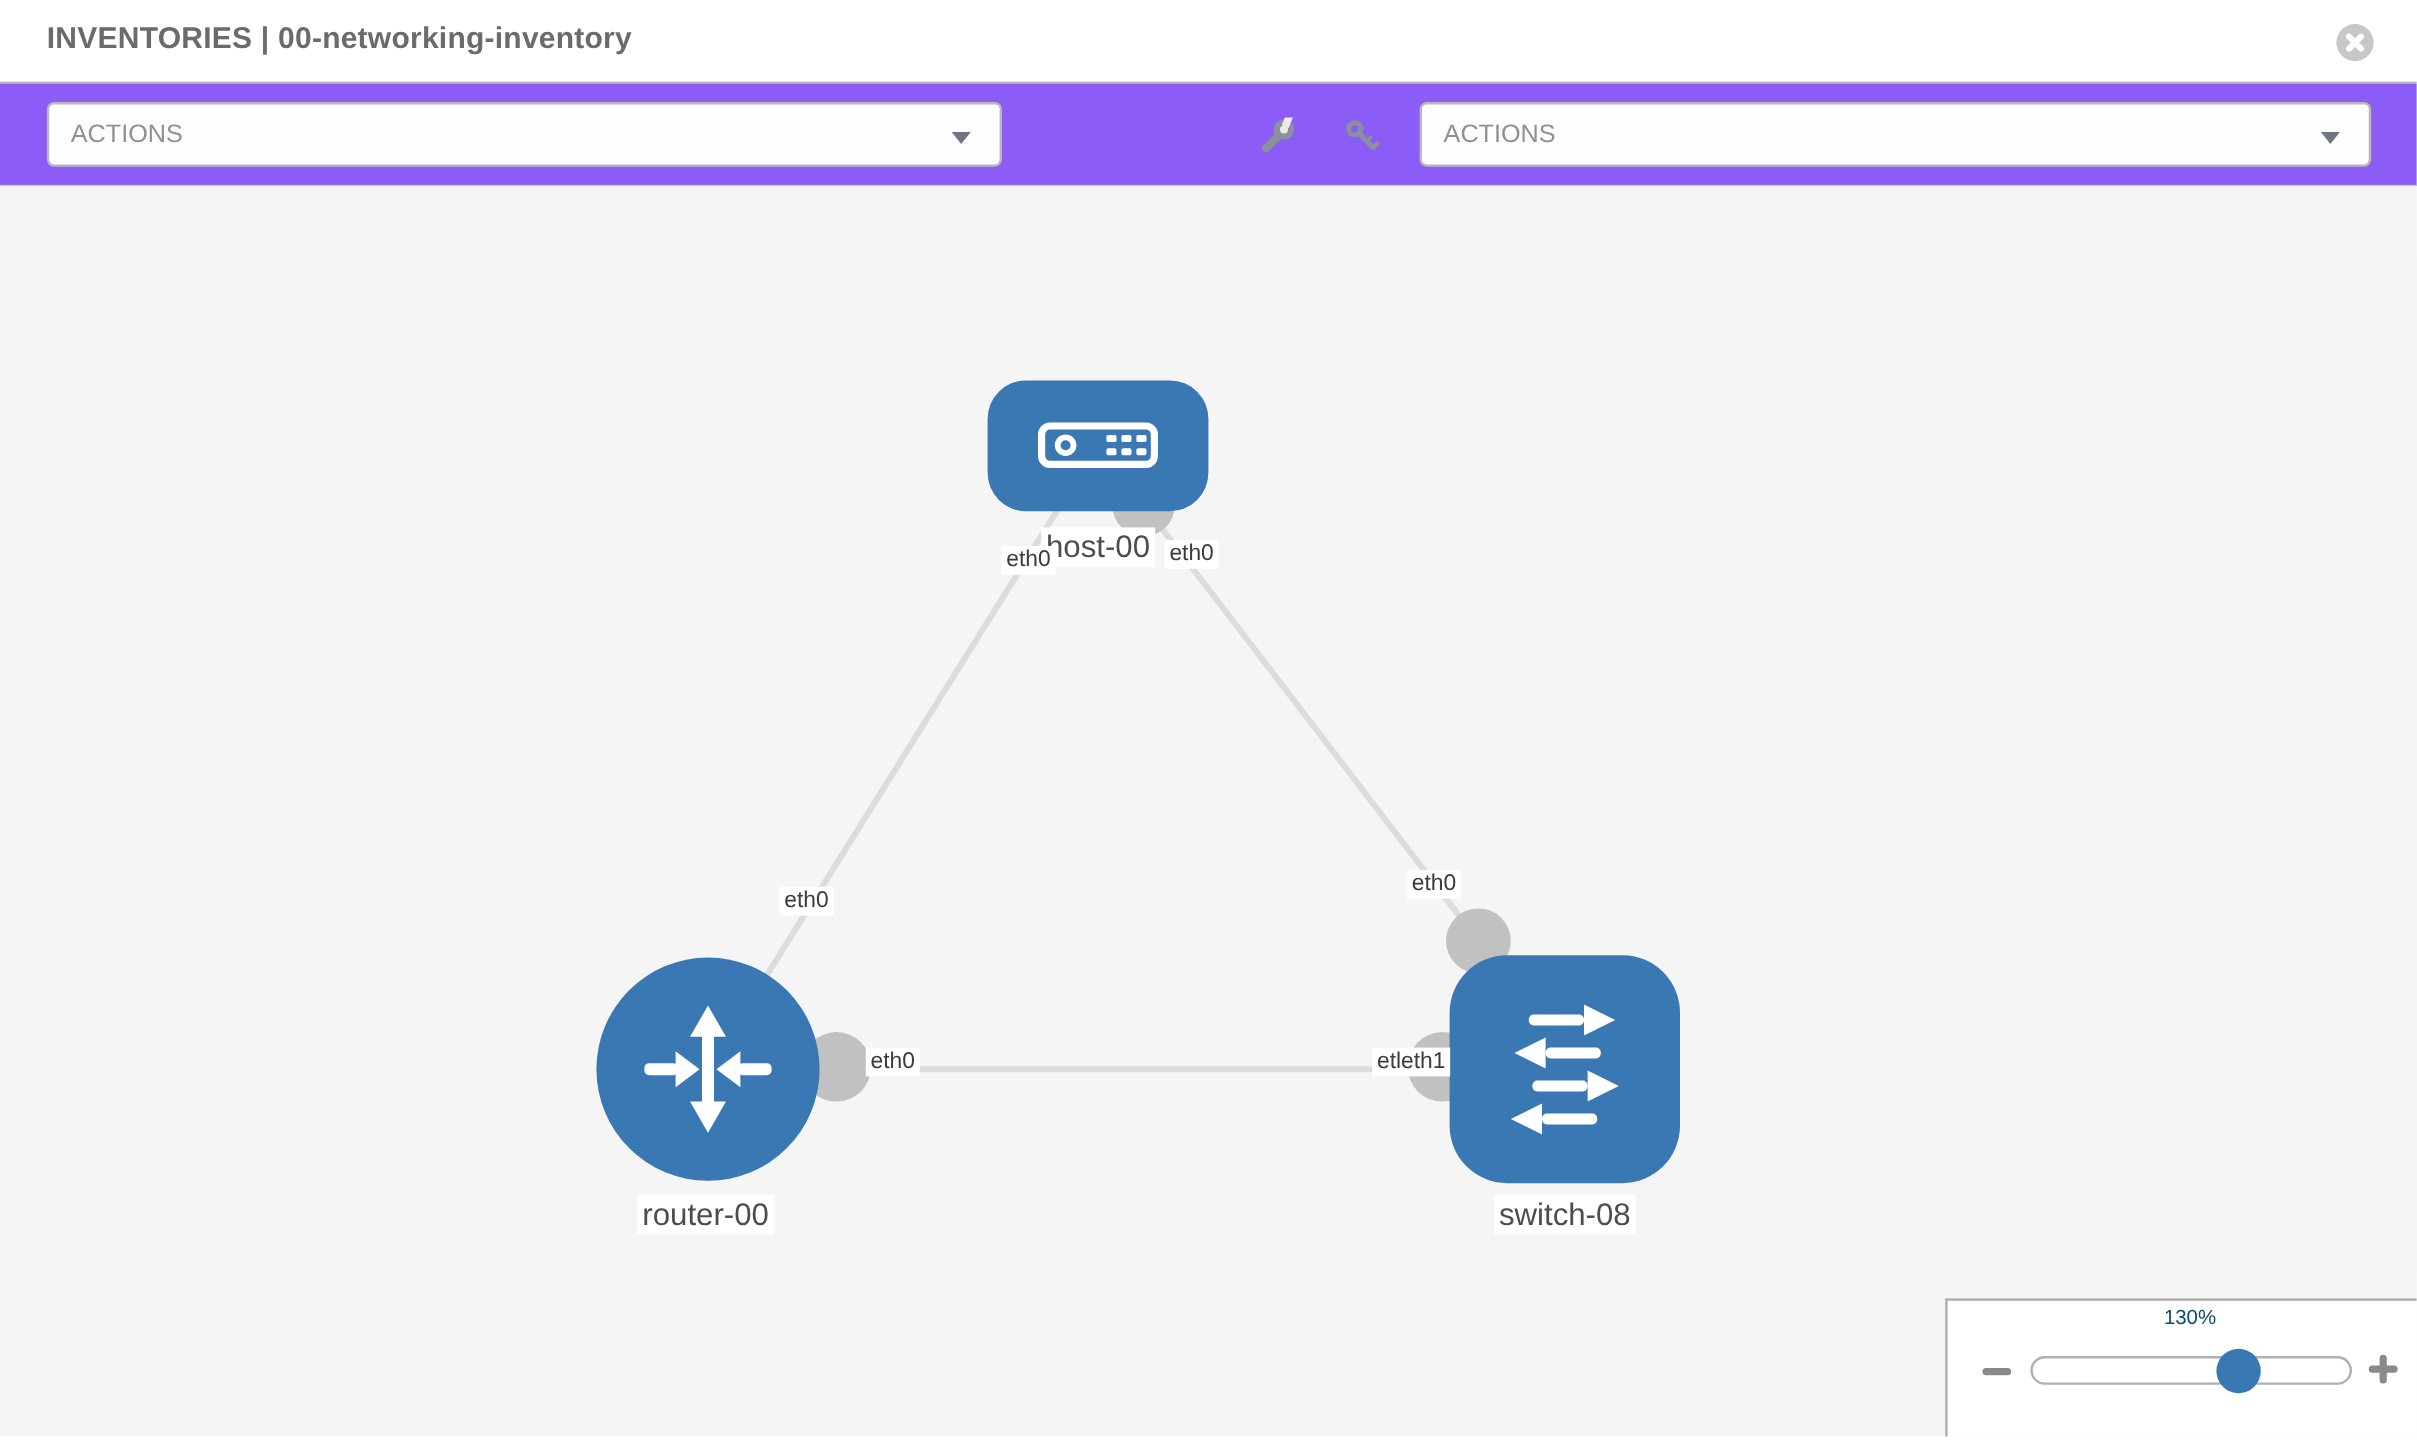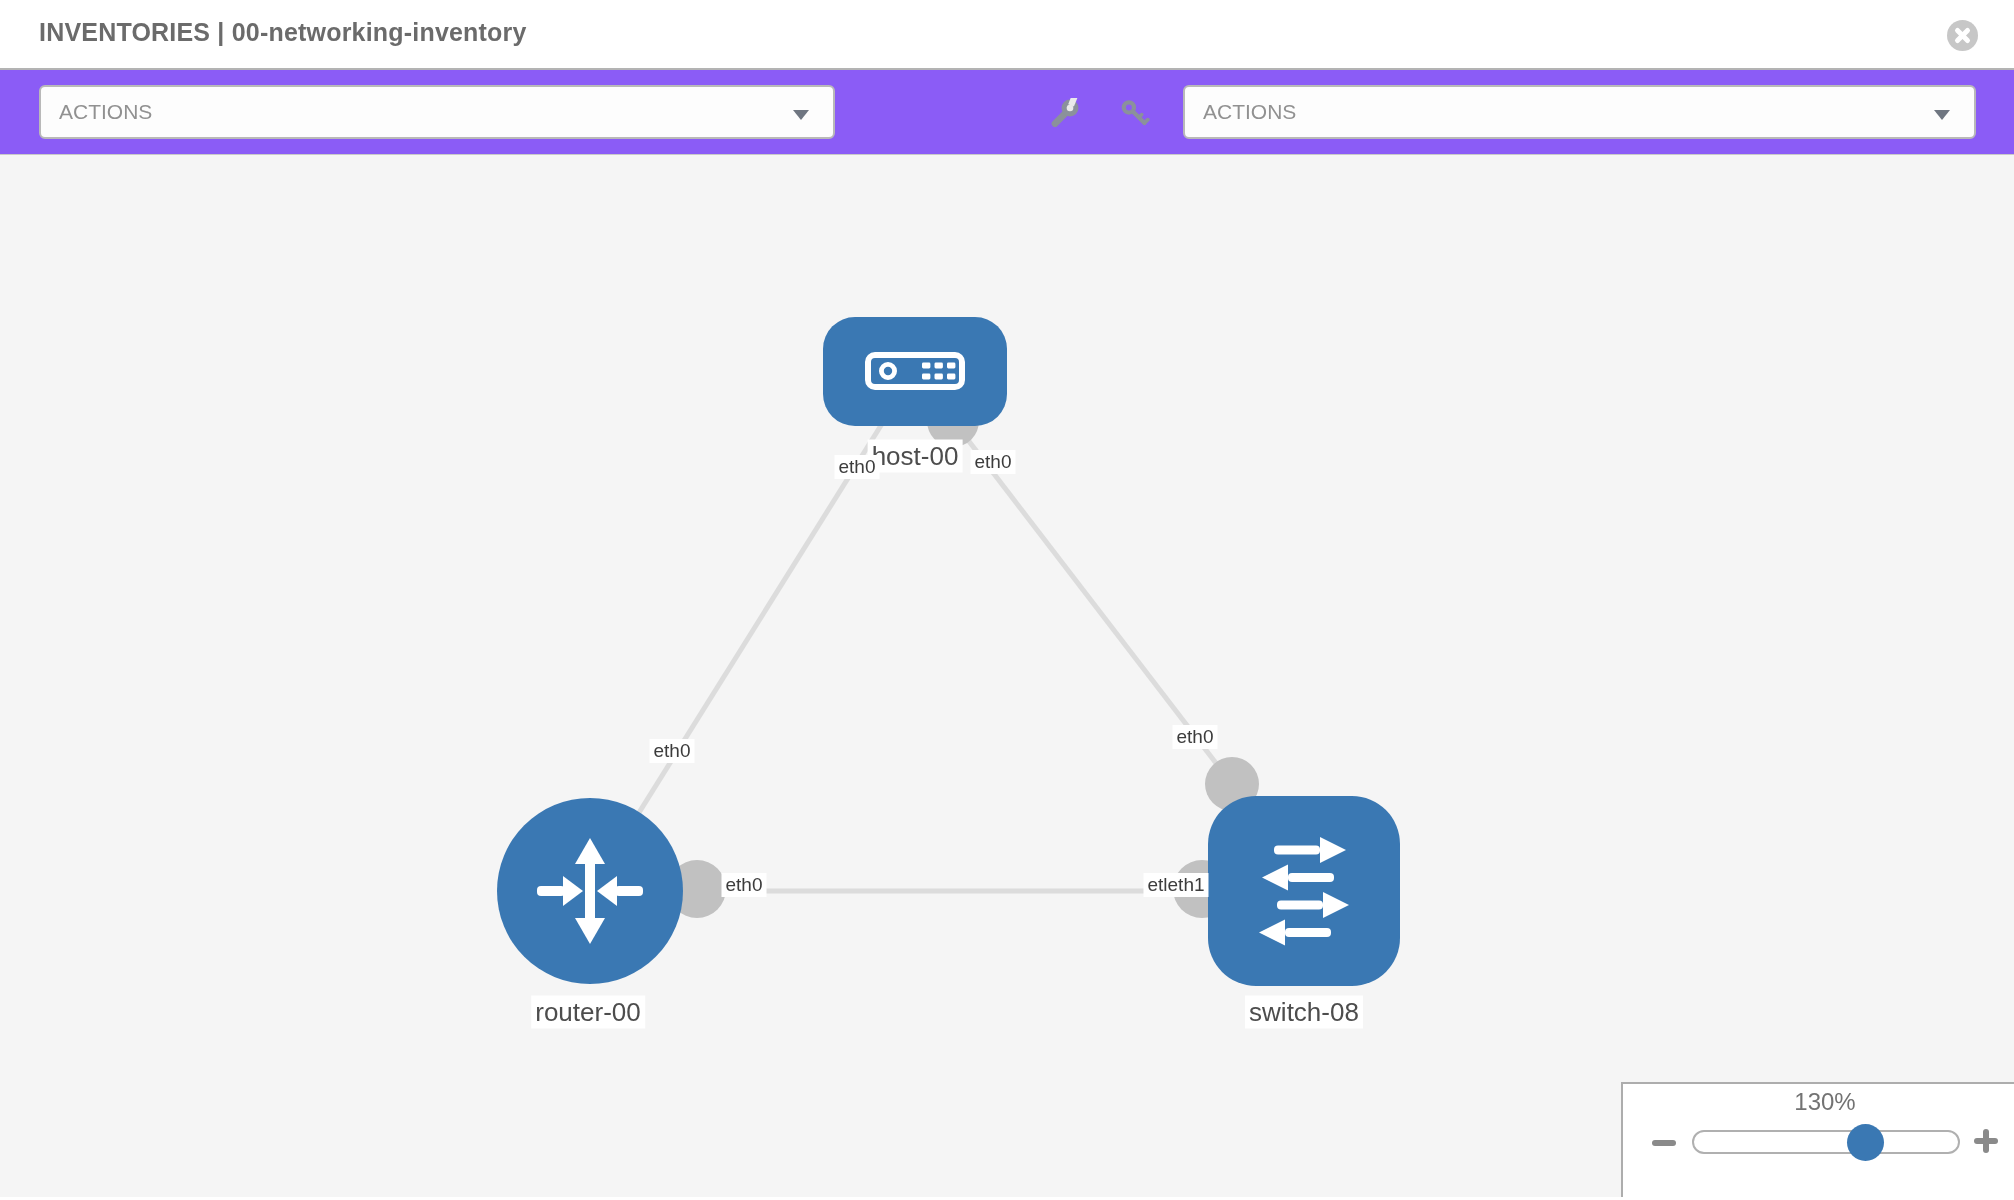--- a/index.html
+++ b/index.html
@@ -35,21 +35,21 @@
 
   .node-label { position:absolute; transform:translate(-50%,-50%); background:#fff;
                 color:#4d4d4d; font-size:26px; padding:1px 4px; white-space:nowrap; }
   .if-label { position:absolute; transform:translate(-50%,-50%); background:#fff;
               color:#3c3c3c; font-size:19px; padding:1px 4px; white-space:nowrap;text-align:right; }
 
   
   .zoom-panel { position:absolute; left:1621px; top:927px; width:400px; height:130px;
                 background:#fff; border:2px solid #adadad; border-right:none; border-bottom:none; }
   .zoom-level { position:absolute; left:202px; top:4px; transform:translateX(-50%);
-                font-size:24px; color:#737373; }
+                font-size:17px; color:#0c4a6e; }
   .zoom-minus { position:absolute; left:29px; top:56px; width:24px; height:6px;
                 border-radius:3px; background:#8a8a8a; cursor:pointer; }
   .zoom-plus  { position:absolute; left:351px; top:45px; width:24px; height:24px; cursor:pointer; }
   .zoom-plus::before { content:""; position:absolute; left:0; top:9px; width:24px; height:6px;
                        border-radius:3px; background:#8a8a8a; }
   .zoom-plus::after  { content:""; position:absolute; left:9px; top:0;  width:6px; height:24px;
                        border-radius:3px; background:#8a8a8a; }
   .zoom-track { position:absolute; left:69px; top:46px; width:268px; height:24px;
                 background:#fff; border:2px solid #b0b0b0; border-radius:13px; cursor:pointer; }
   .zoom-handle { position:absolute; left:224px; top:40px; width:37px; height:37px;

